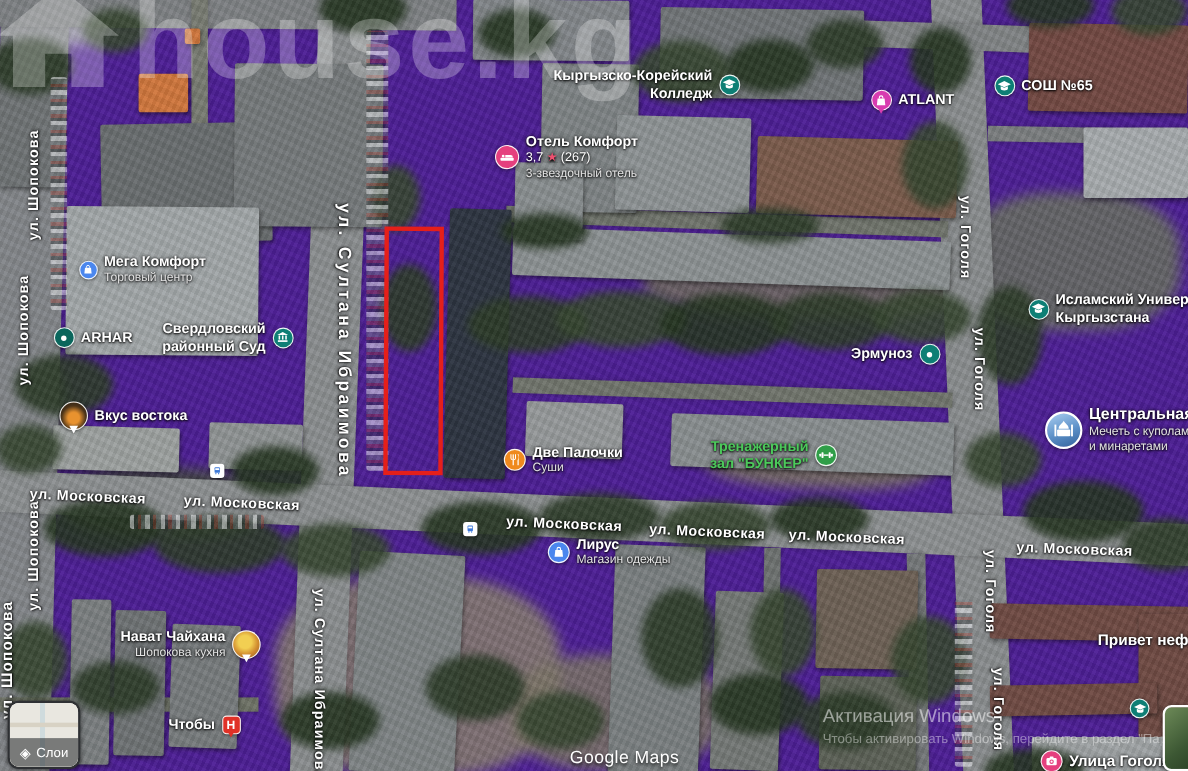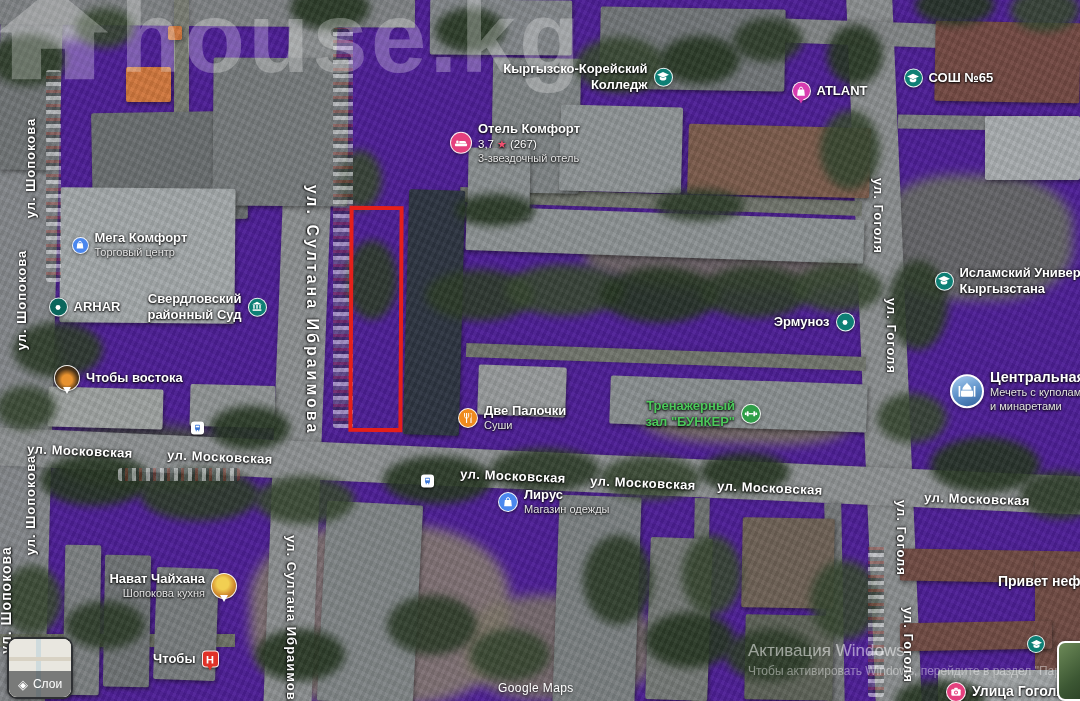--- a/index.html
+++ b/index.html
@@ -40,21 +40,21 @@
   .h-letter{color:#fff;font-weight:bold;font-size:11px}
   .selection{position:absolute;left:349px;top:206px;width:54px;height:226px;z-index:22;
        border:4px solid #e51f1a;transform:rotate(.3deg);pointer-events:none}
   .house-wm{position:absolute;left:-12px;top:-30px;display:flex;align-items:center;gap:2px;z-index:40;
        color:rgba(255,255,255,.27);font-size:100px;font-weight:bold;letter-spacing:3px;
        line-height:135px;pointer-events:none;white-space:nowrap}
   .win-wm1{position:absolute;left:748px;top:641px;font-size:17px;color:rgba(255,255,255,.52);z-index:45;
        pointer-events:none;white-space:nowrap}
   .win-wm2{position:absolute;left:748px;top:664px;font-size:12px;color:rgba(255,255,255,.42);z-index:45;
        pointer-events:none;white-space:nowrap}
-  .gmaps-wm{position:absolute;left:498px;top:681px;font-size:12px;color:#fff;z-index:40;letter-spacing:.4px;
+  .gmaps-wm{position:absolute;left:518px;top:681px;font-size:16px;color:#fff;z-index:40;letter-spacing:.4px;
        text-shadow:0 1px 3px rgba(0,0,0,.8);pointer-events:none;white-space:nowrap}
   .layers-btn{position:absolute;left:7px;top:637px;width:66px;height:62px;z-index:50;border-radius:10px;
        border:2px solid #2e3033;overflow:hidden;background:#eceae3;cursor:pointer;
        box-shadow:0 1px 4px rgba(0,0,0,.5)}
   .layers-map{position:absolute;inset:0;
        background:linear-gradient(90deg,#e9e7e0 0 44%,#cfdbdd 44% 52%,#e9e7e0 52% 100%),
                   linear-gradient(0deg,#e5e2d9,#efece5)}
   .layers-map::after{content:'';position:absolute;left:0;right:0;top:18px;height:4px;background:#d8d2c4}
   .layers-bar{position:absolute;left:0;right:0;bottom:0;height:26px;display:flex;align-items:center;
        justify-content:center;gap:5px;color:#fff;font-size:12px;background:rgba(30,32,36,.55)}
@@ -244,21 +244,21 @@
           <rect x="16" y="9" width="2.4" height="6.4"></rect>
           <rect x="4.5" y="16.4" width="15" height="2.6"></rect>
         </svg>
       </div>
     </div>
     <div class="poi" style="left: 54px; top: 378px; transform: translateY(-50%);">
       <div class="poi-icon" style="width: 26px; height: 26px; background: radial-gradient(circle at 50% 58%, rgb(232, 146, 47) 0px, rgb(232, 146, 47) 28%, rgb(74, 51, 25) 60%, rgb(39, 27, 16) 100%);">
         <div class="pin-tip" style="border-top-color: rgb(255, 255, 255);"></div>
       </div>
       <div class="poi-text">
-        <div class="poi-label">Чтобы востока</div>
+        <div class="poi-label">Вкус востока</div>
       </div>
     </div>
     <div class="poi" style="left: 450px; top: 143px; transform: translateY(-50%);">
       <div class="poi-icon" style="width: 22px; height: 22px; background: rgb(229, 64, 126);">
         <svg width="16" height="16" viewBox="0 0 24 24" fill="#fff">
           <rect x="3" y="13" width="18" height="4" rx="1"></rect>
           <circle cx="6.6" cy="10.6" r="1.9"></circle>
           <path d="M9.5 12.7V9.2h7.3a3 3 0 0 1 3 3v.5z"></path>
         </svg>
       </div>

